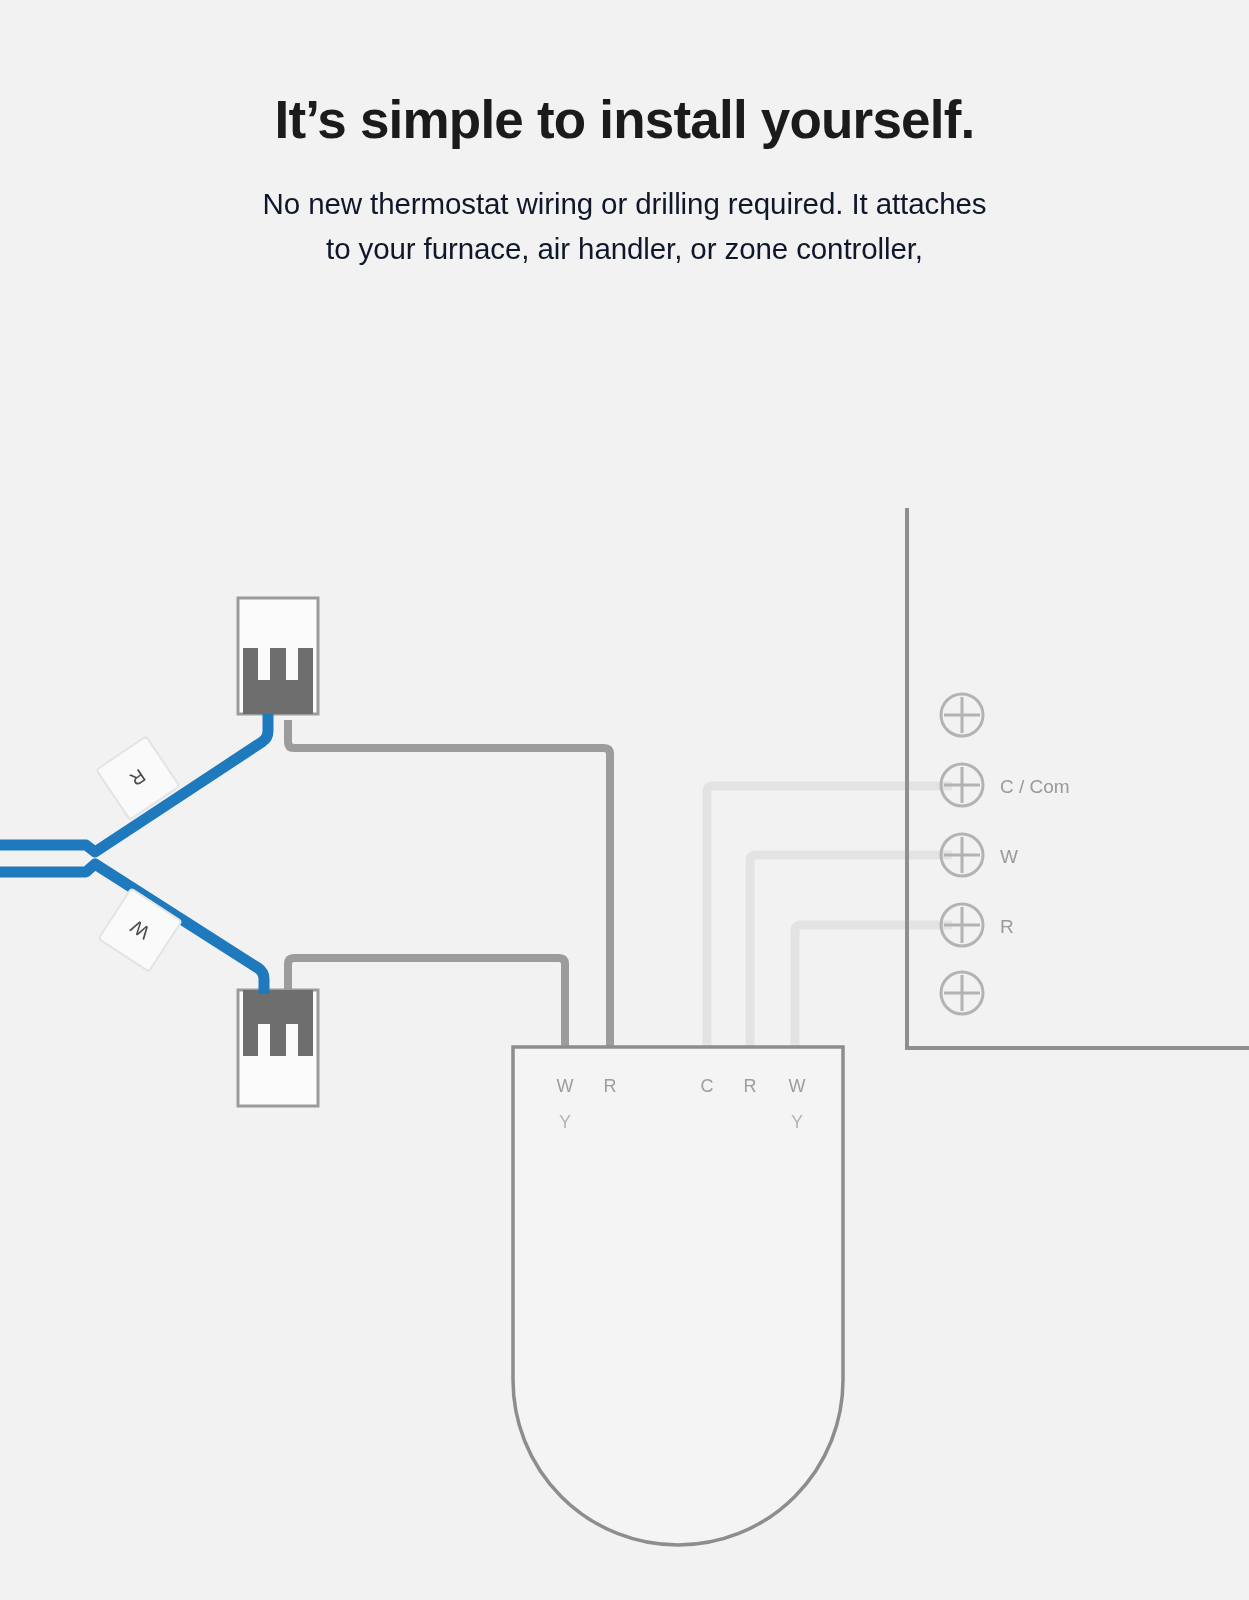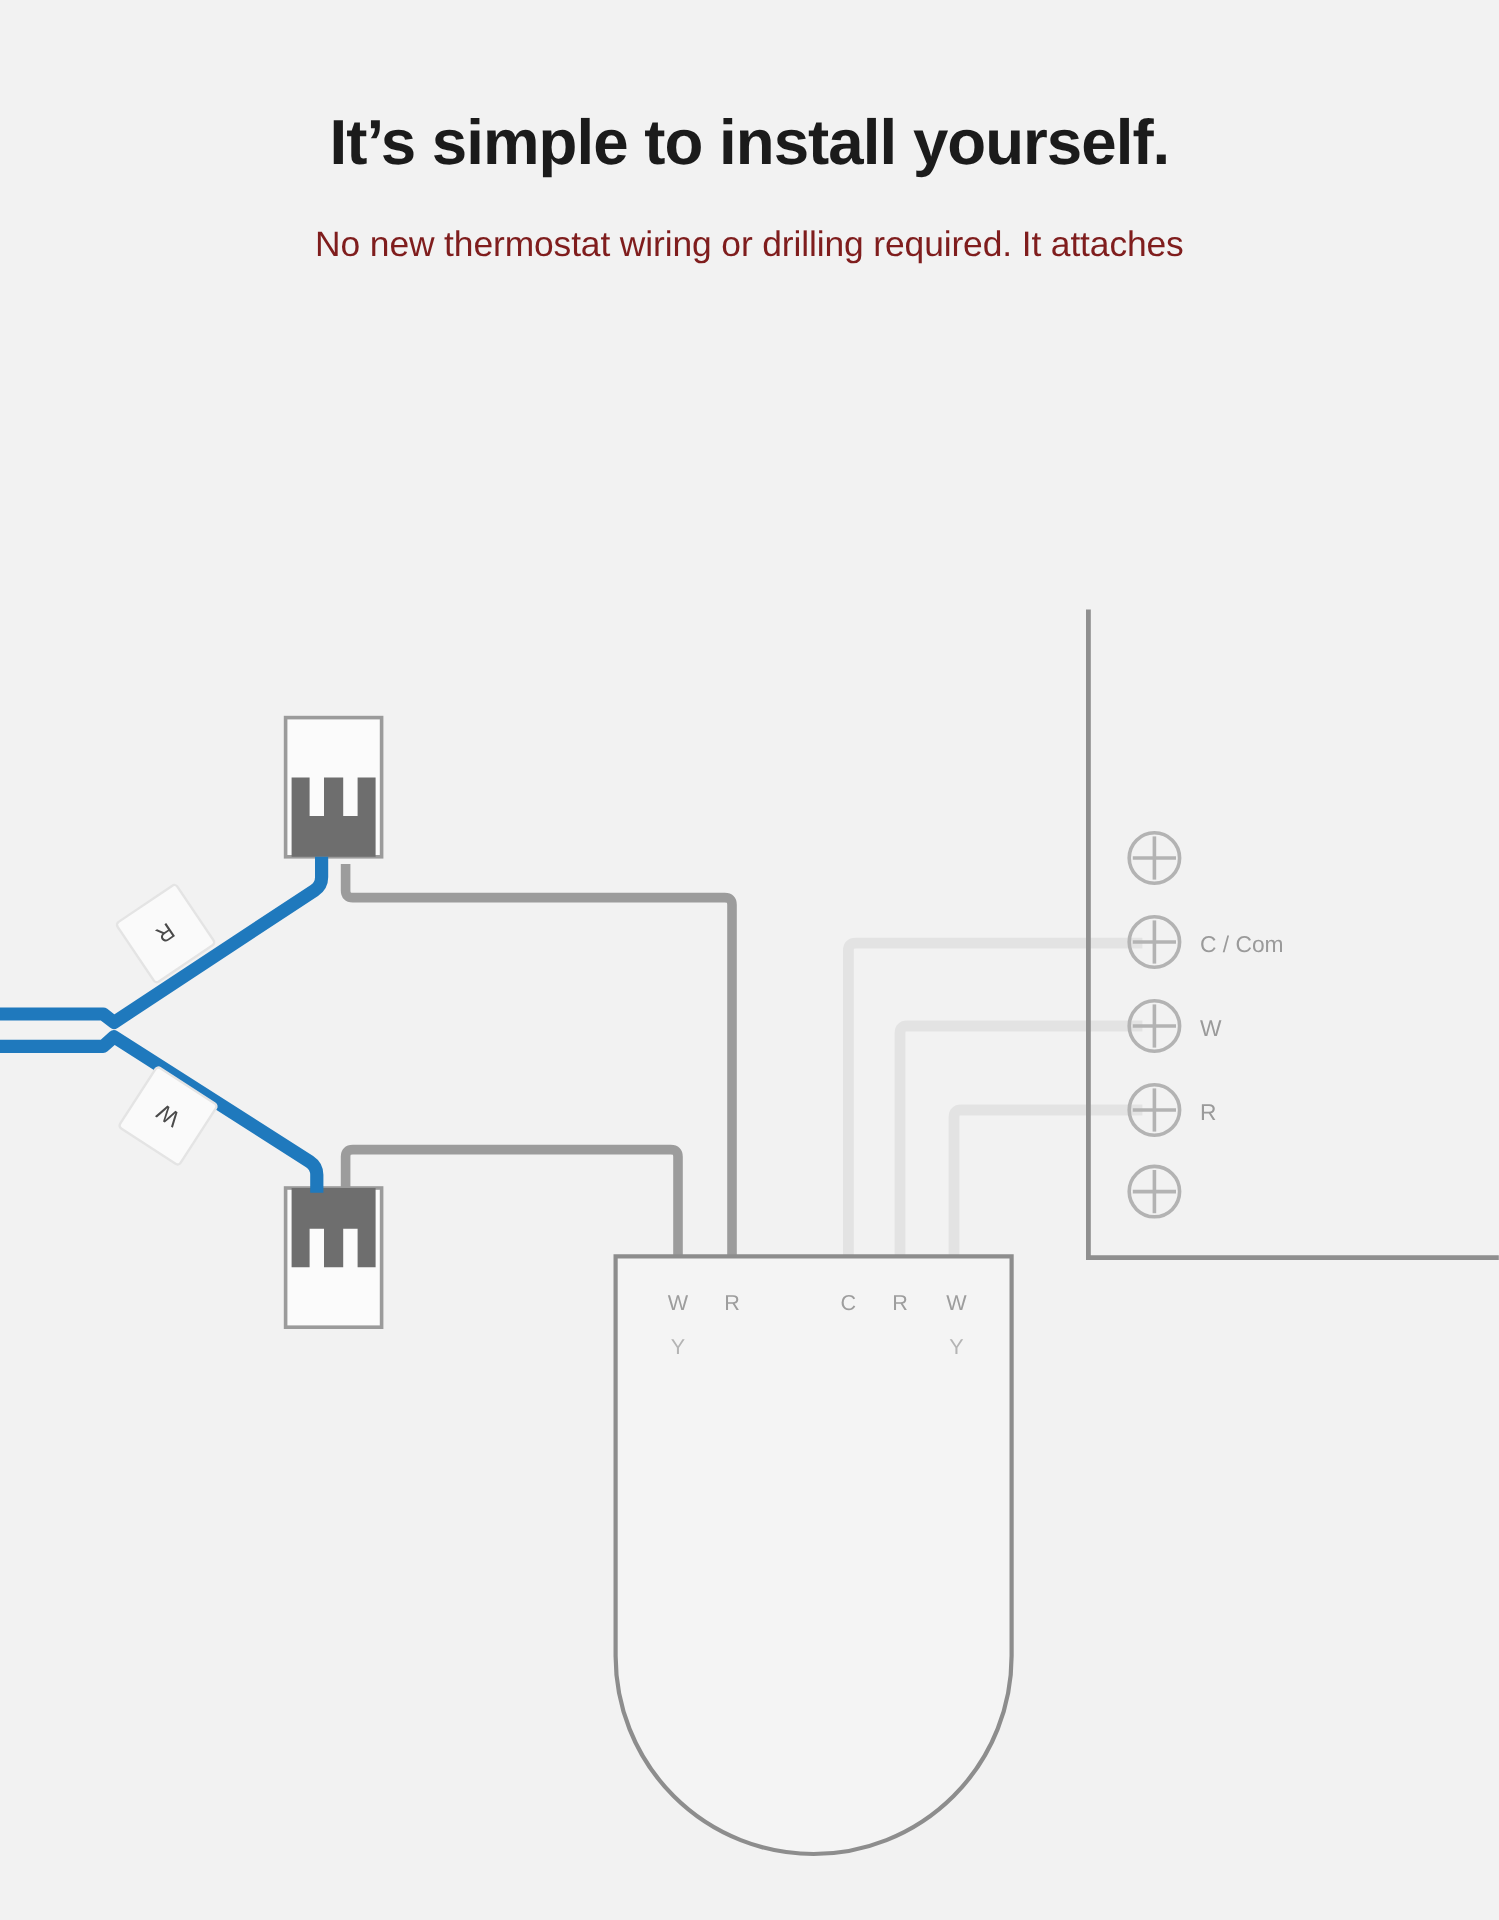--- a/index.html
+++ b/index.html
@@ -15,21 +15,21 @@
   
   .header{position:absolute;left:0;top:0;width:1249px;text-align:center;}
   .headline{
     margin:0;padding-top:92px;
     font-size:53px;font-weight:bold;line-height:1.06;
     color:#1b1b1b;letter-spacing:-0.8px;
   }
   .subhead{
     margin:0;padding-top:34px;
     font-size:29.5px;font-weight:400;line-height:1.52;
-    color:#7f1d1d;letter-spacing:-0.1px;
+    color:#0f172a;letter-spacing:-0.1px;
   }
   .subhead .ln{display:block;}
 
   
   .diagram{position:absolute;left:0;top:0;width:1249px;height:1600px;}
   svg.diagram-svg{position:absolute;left:0;top:0;width:1249px;height:1600px;display:block;}
 
   .lbl{
     font-family:"Liberation Sans", sans-serif;
     fill:#8e8e8e;
@@ -46,20 +46,21 @@
 </style>
 </head>
 <body>
 
 <div class="page">
 
   <div class="header">
     <h1 class="headline">It’s simple to install yourself.</h1>
     <p class="subhead">
       <span class="ln">No new thermostat wiring or drilling required. It attaches</span>
+      <span class="ln">to your furnace, air handler, or zone controller,</span>
     </p>
   </div>
 
   <div class="diagram">
     <svg class="diagram-svg" viewBox="0 0 1249 1600" xmlns="http://www.w3.org/2000/svg">
 
       <g fill="none" stroke="#e3e3e3" stroke-width="9" stroke-linecap="butt" stroke-linejoin="round">
 
         <path d="M707,1047 L707,792 Q707,786 713,786 L952,786"></path>
 

